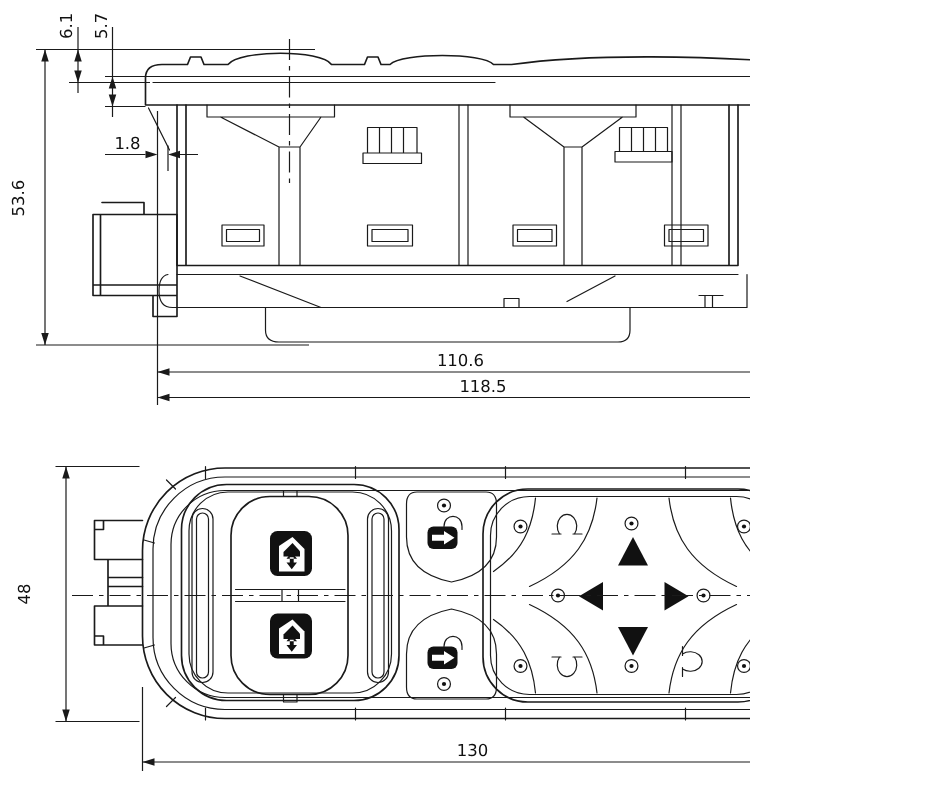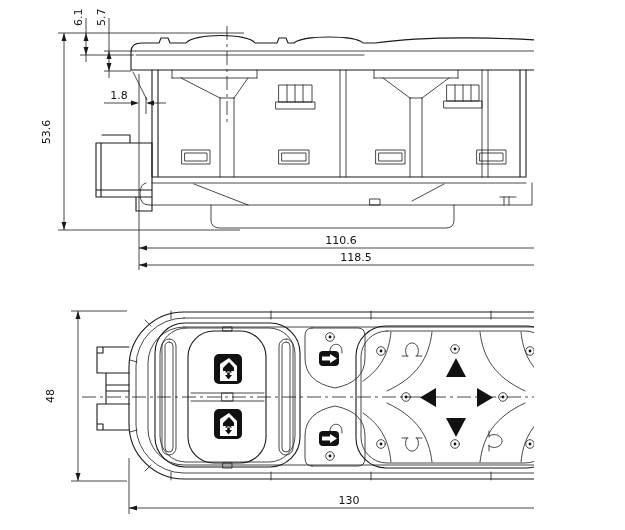--- a/index.html
+++ b/index.html
@@ -1,16 +1,16 @@
 <!DOCTYPE html>
 <html><head>
 <meta charset="utf-8">
 <style>
   html,body{margin:0;padding:0;background:#ffffff;}
-  #canvas{position:relative;width:500px;height:530px;background:#ffffff;overflow:hidden;padding-left:34px;}
+  #canvas{position:relative;width:500px;height:530px;background:#ffffff;overflow:hidden;}
   svg{display:block;}
   .ln{fill:none;stroke:#1a1a1a;stroke-width:1.1;stroke-linecap:round;stroke-linejoin:round;}
   .thin{fill:none;stroke:#1a1a1a;stroke-width:0.8;stroke-linecap:round;stroke-linejoin:round;}
   .dimln{fill:none;stroke:#1a1a1a;stroke-width:0.8;}
   .cl{fill:none;stroke:#1a1a1a;stroke-width:0.8;stroke-dasharray:14 4 3 4;}
   .arrow{fill:#1a1a1a;stroke:none;}
   .blk{fill:#111111;stroke:none;}
   .wht{fill:#ffffff;stroke:none;}
   .wedge{fill:none;stroke:#111111;stroke-width:6;stroke-linecap:butt;}
   text{font-family:"DejaVu Sans","Liberation Sans",sans-serif;font-size:11px;fill:#111111;}

